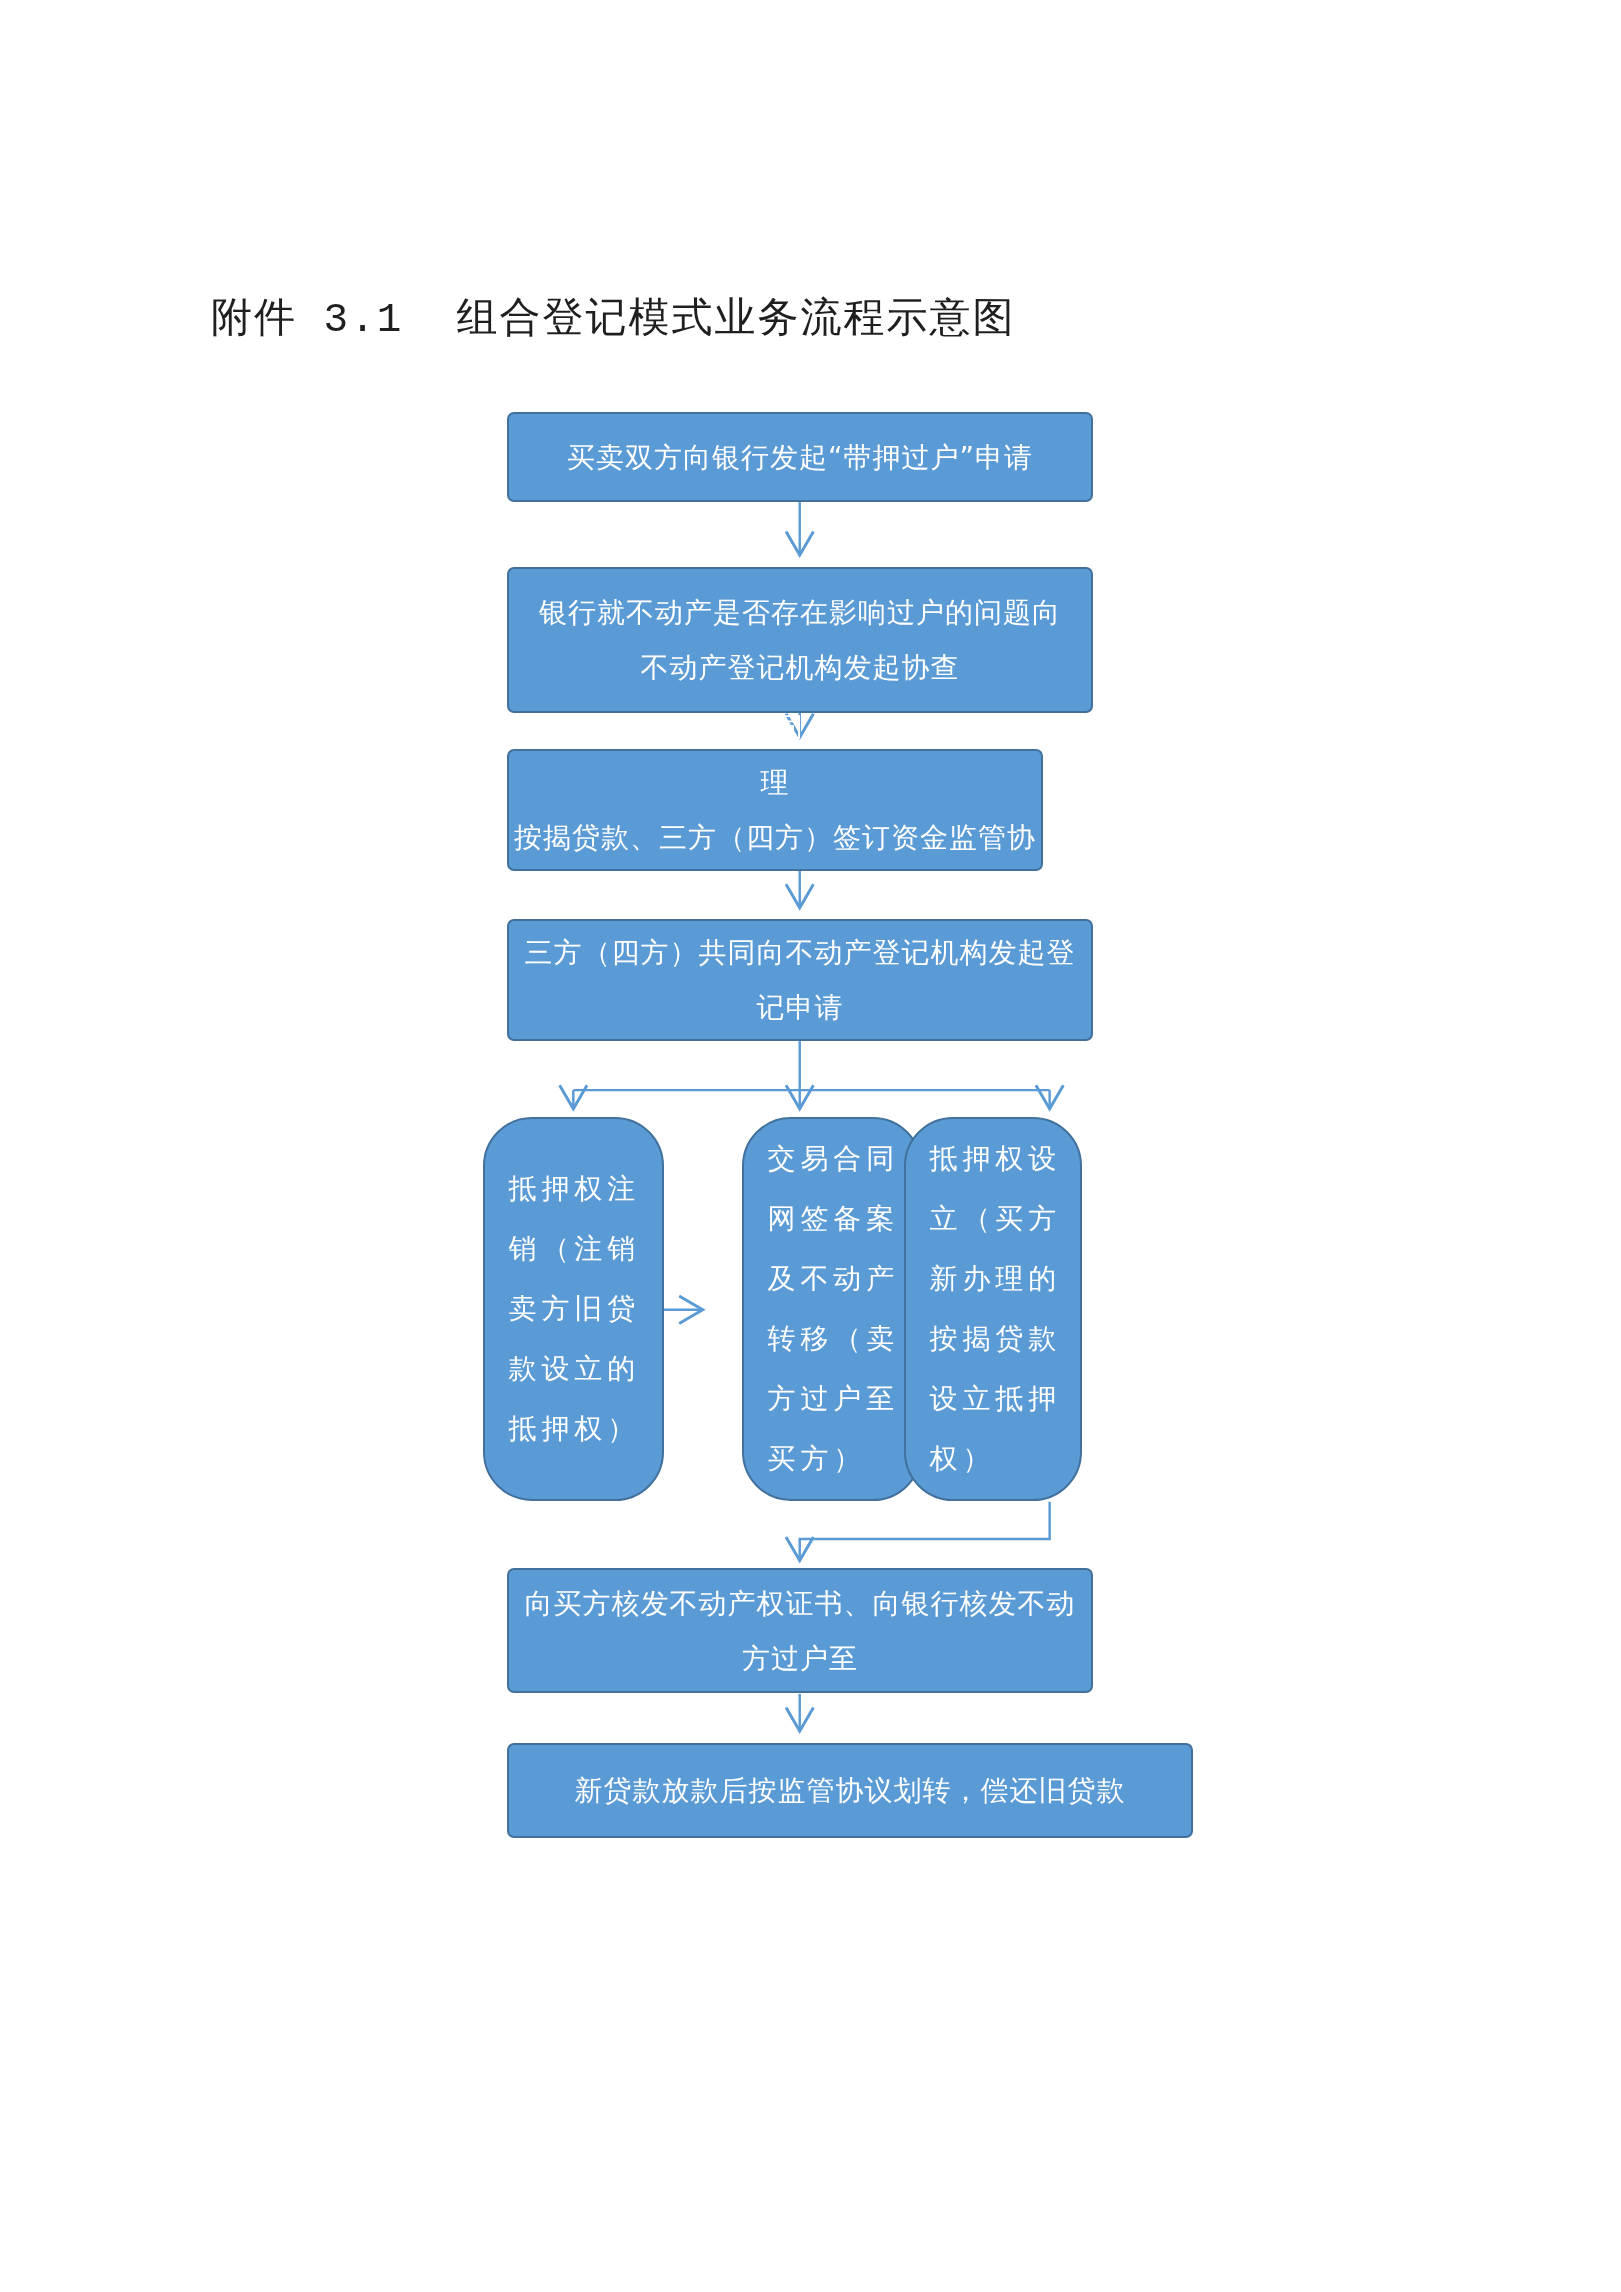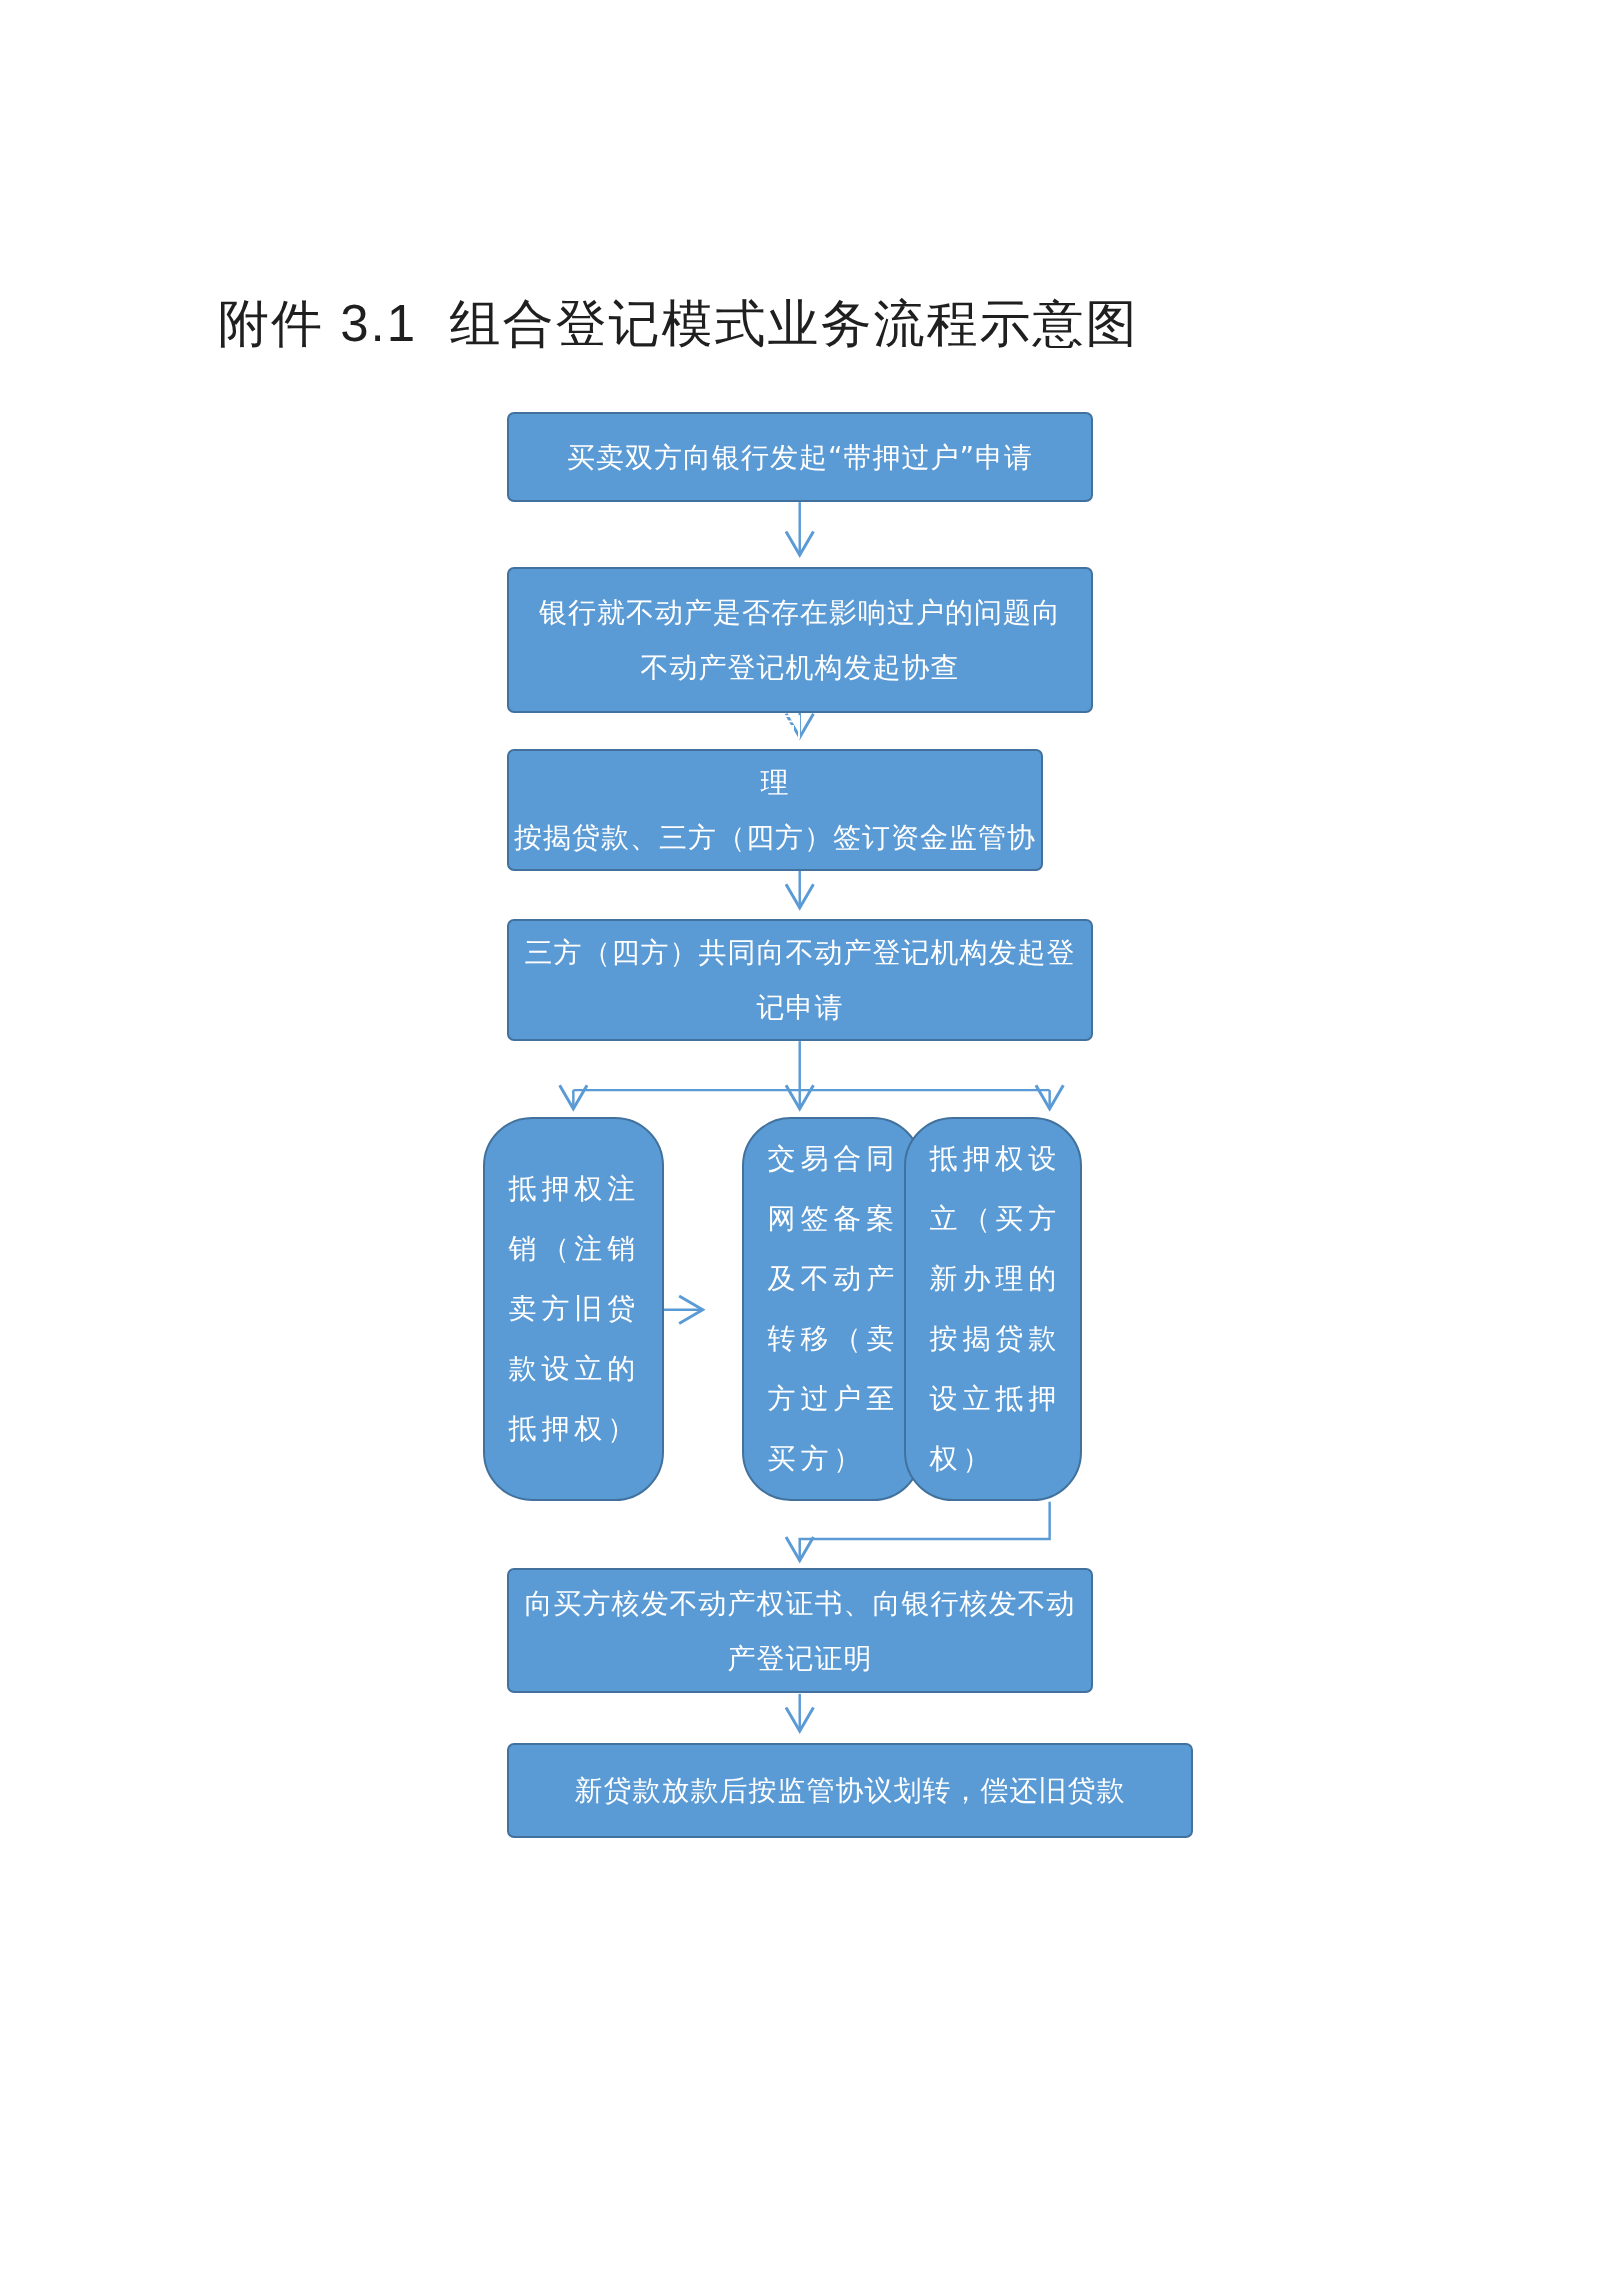--- a/index.html
+++ b/index.html
@@ -14,23 +14,23 @@
   body{
     width:1621px;height:2293px;
     background:var(--page-bg);
     font-family:"DejaVu Sans","Liberation Sans",sans-serif;
     position:relative;
     overflow:hidden;
   }
   .page{position:absolute;inset:0;}
   .doc-title{
     position:absolute;
-    left:218px;top:290px;
-    font-family:Liberation Sans, sans-serif;
-    font-size:51px;
+    left:211px;top:290px;
+    font-family:Liberation Mono, monospace;
+    font-size:41px;
     font-weight:400;
     color:var(--title-text);
     letter-spacing:2px;
     white-space:pre;
   }
   svg.connectors{position:absolute;left:0;top:0;}
   .node{
     position:absolute;
     background:var(--node-fill);
     border:2.9px solid var(--node-border);
@@ -132,21 +132,21 @@
     <span class="node-text">抵押权设
 立（买方
 新办理的
 按揭贷款
 设立抵押
 权）</span>
   </div>
 
   <div class="node wide" style="left:507px;top:1568px;width:586px;height:125px">
     <span class="node-text">向买方核发不动产权证书、向银行核发不动
-产登记证明</span>
+方过户至</span>
   </div>
 
   <div class="node wide" style="left:507px;top:1743px;width:686px;height:95px">
     <span class="node-text">新贷款放款后按监管协议划转，偿还旧贷款</span>
   </div>
 
 </div>
 
 
 </body></html>

